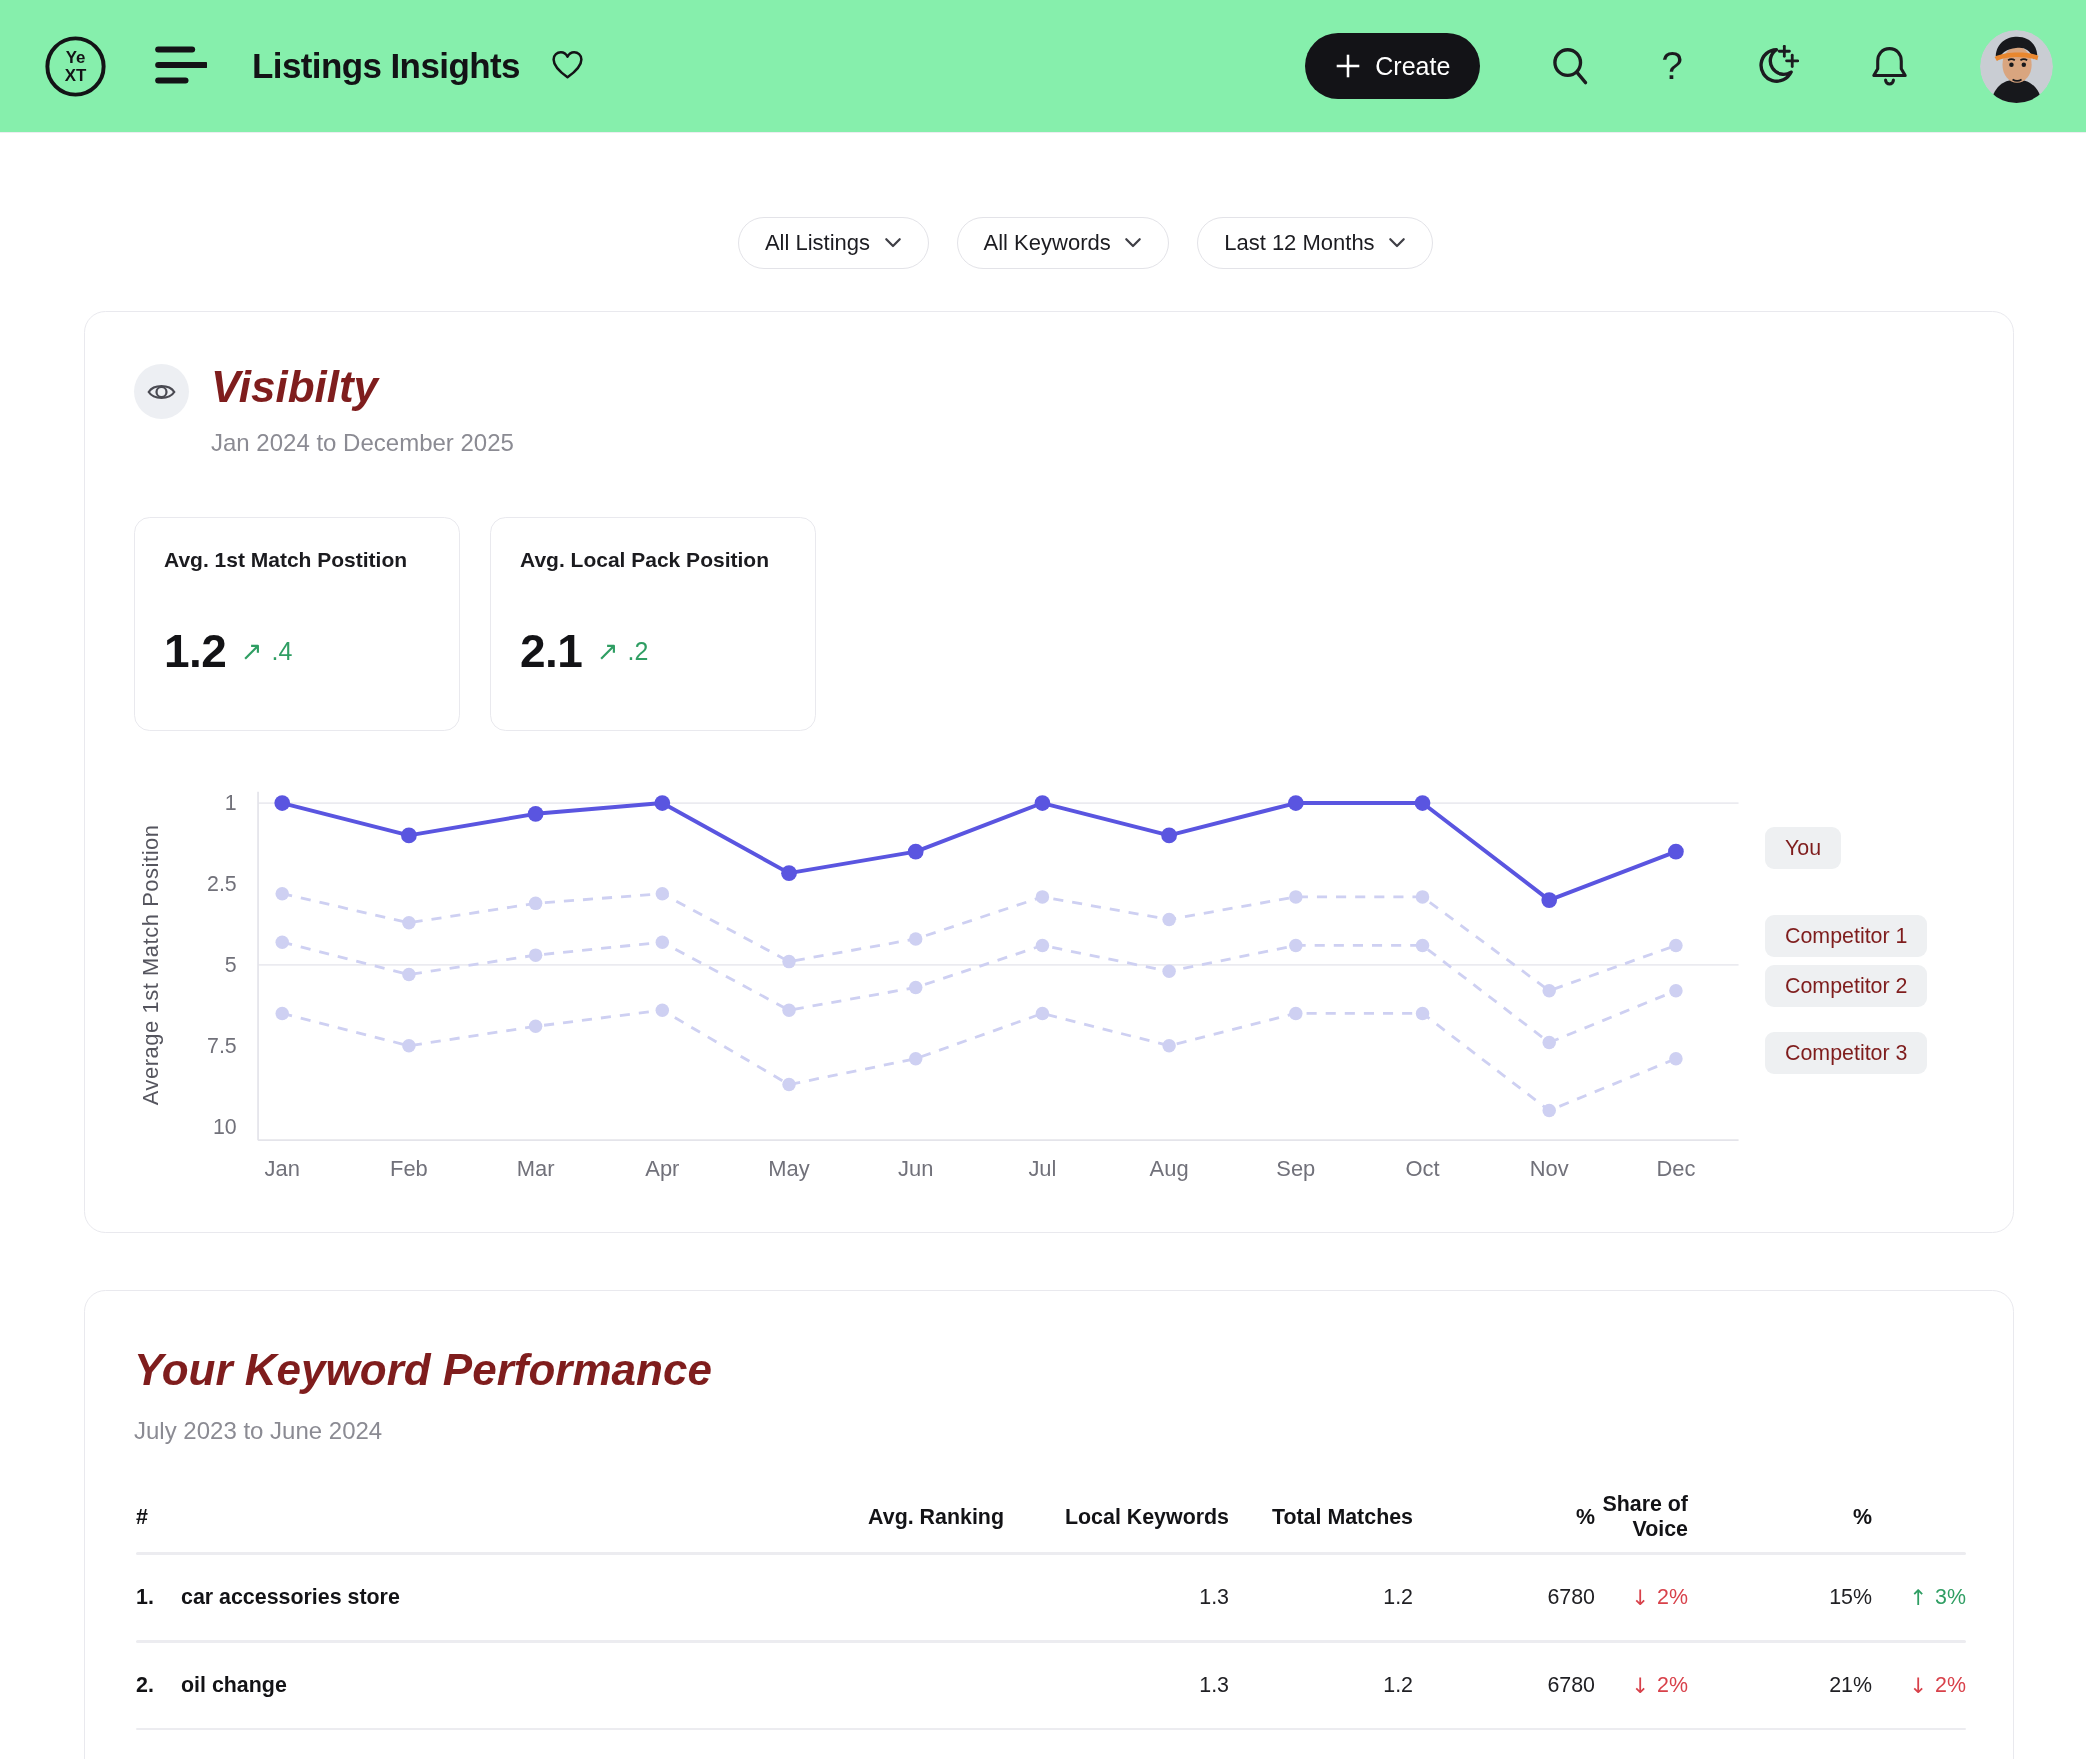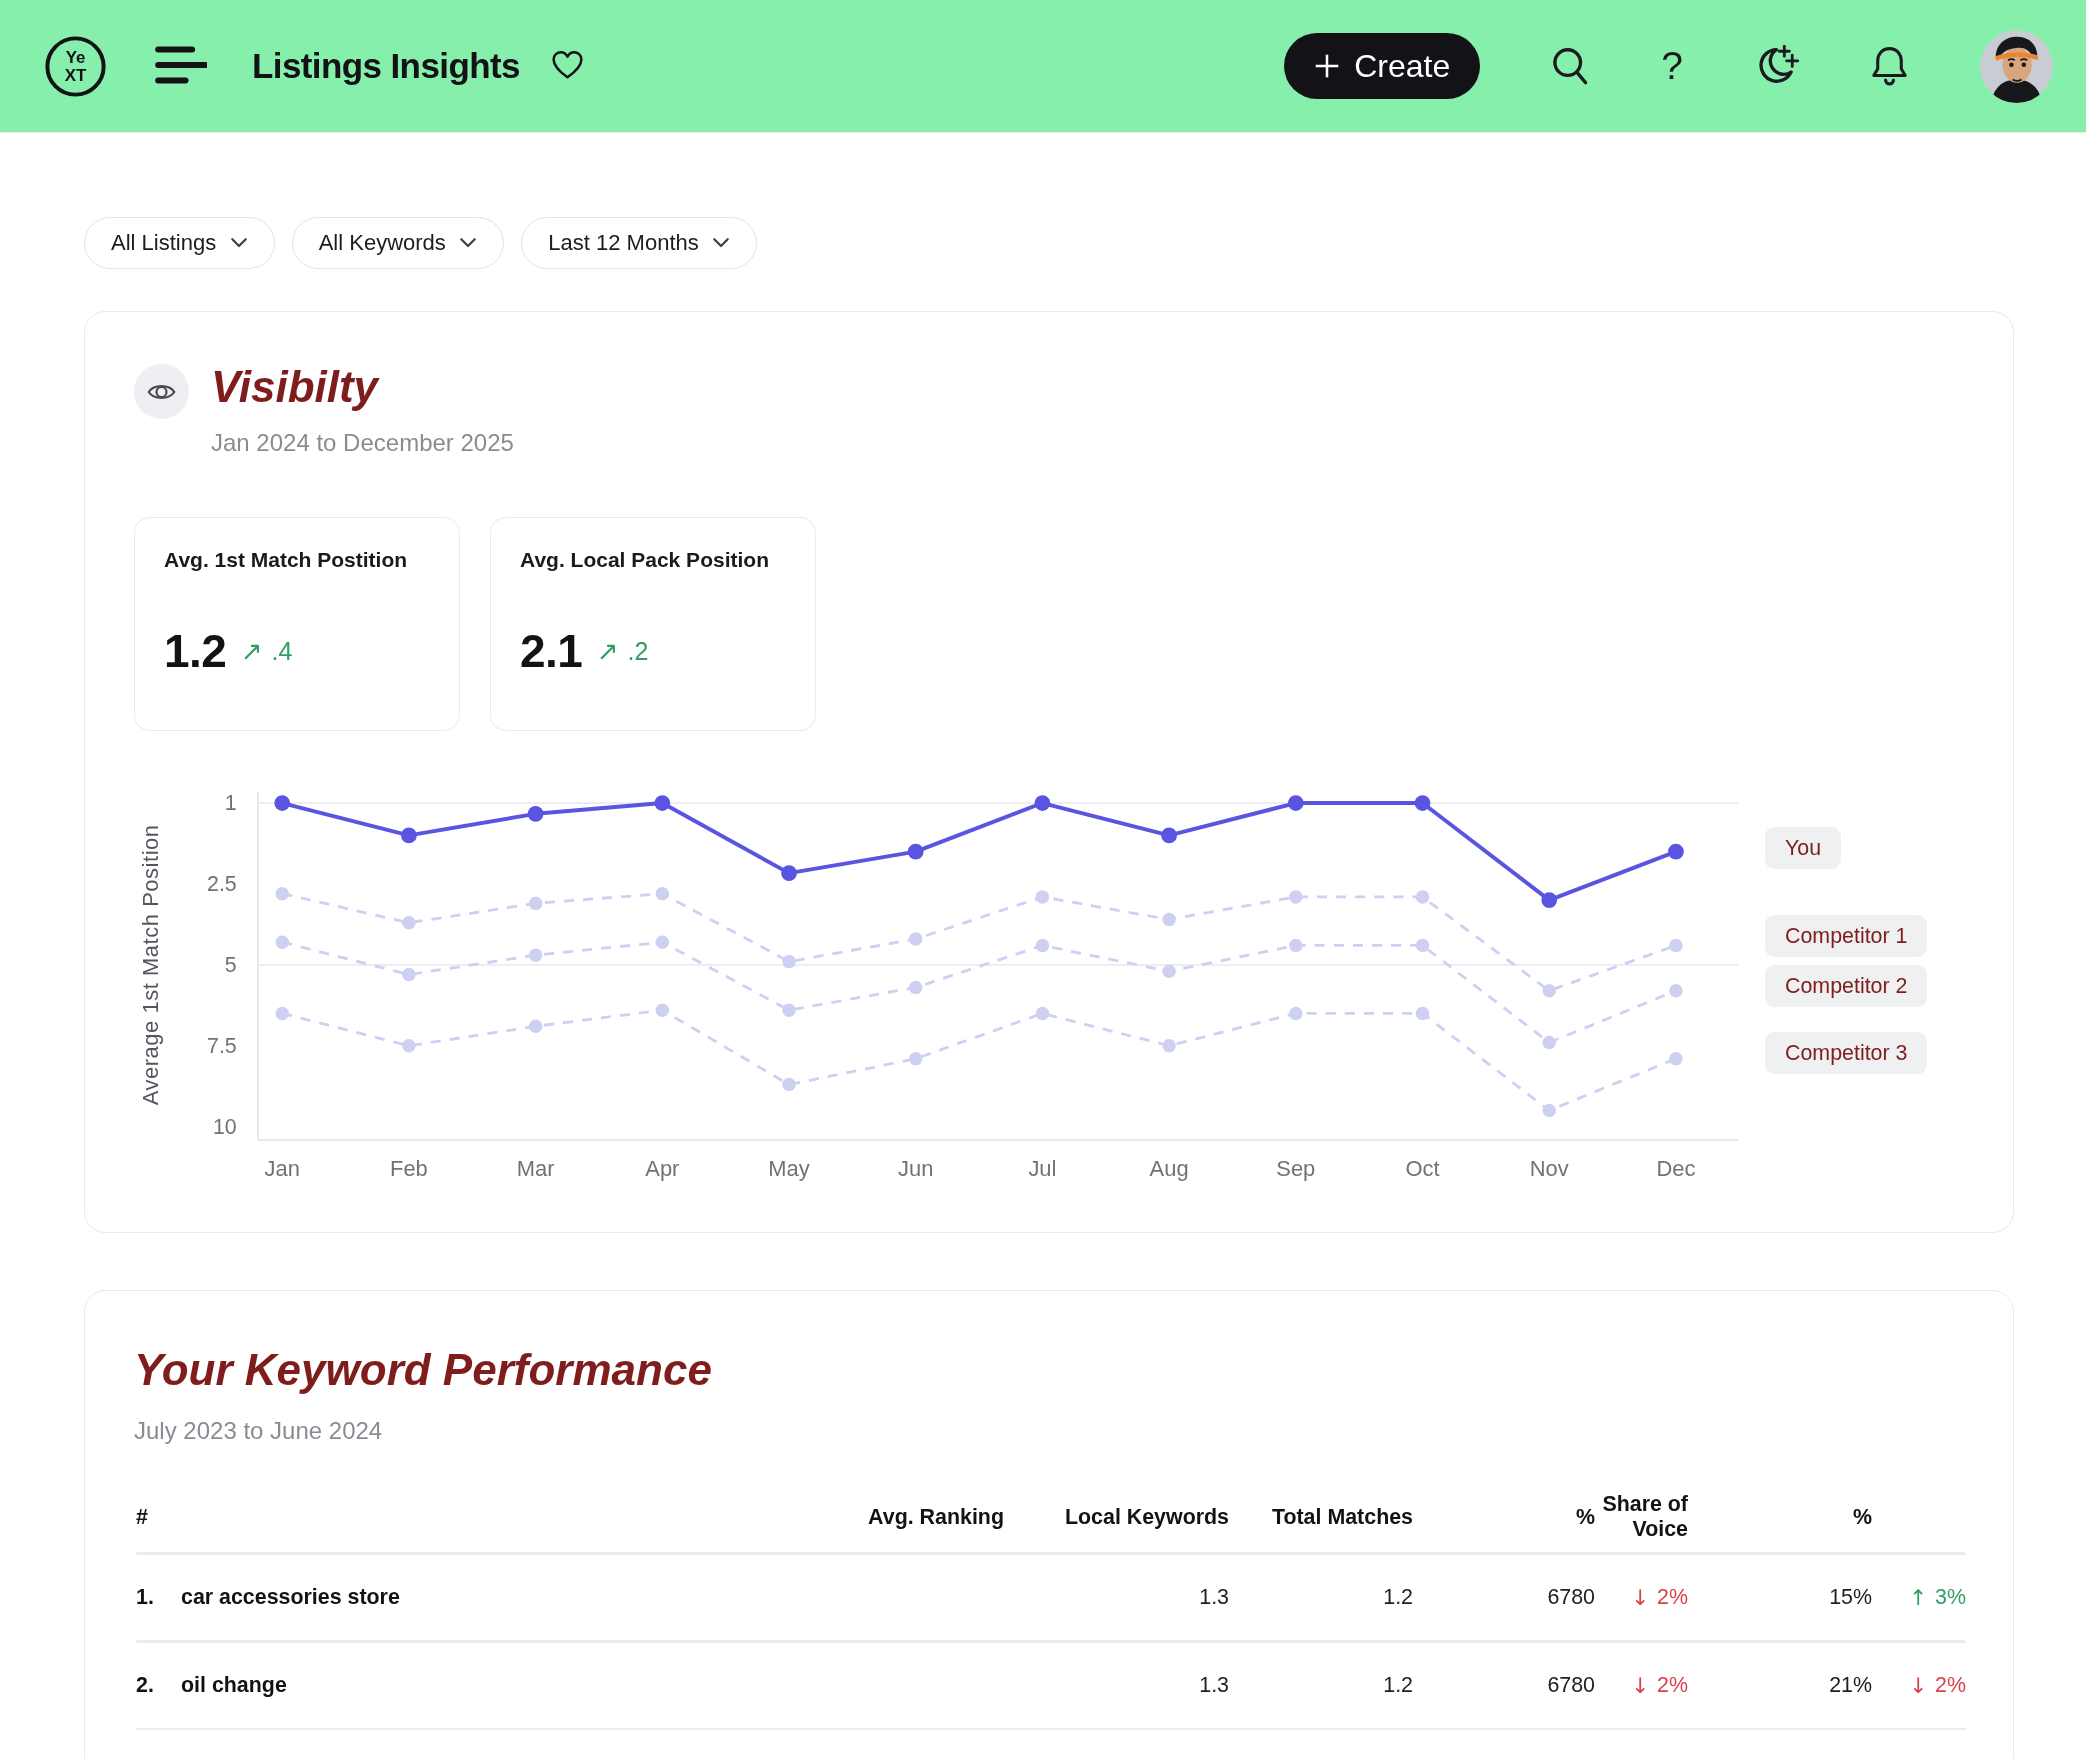--- a/index.html
+++ b/index.html
@@ -8,27 +8,27 @@
 
   
   .topbar { height:133px; display:flex; align-items:center; padding:0 34px 0 44px;
             border-bottom:1.1px solid #ededf1; background:#86efac; }
   .logo-wrap { width:63px; height:63px; }
   .hamburger { margin-left:48px; cursor:pointer; }
   .page-title { margin-left:45px; font-size:35px; font-weight:700; letter-spacing:-0.6px; color:#131316; }
   .heart { margin-left:31px; cursor:pointer; }
   .topbar-right { margin-left:auto; display:flex; align-items:center; gap:72px; }
   .create-btn { height:66px; padding:0 30px; border-radius:34px; background:#131317; border:none;
-                color:#fff; font-size:32px; font-family:inherit; display:flex; align-items:center; gap:14.6px; cursor:pointer; }
+                color:#fff; font-size:25px; font-family:inherit; display:flex; align-items:center; gap:14.6px; cursor:pointer; }
   .icon-btn { background:none; border:none; cursor:pointer; display:flex; align-items:center; }
   .qmark { font-size:39px; font-weight:400; color:#1b1b1f; }
   .avatar { width:73px; height:73px; border-radius:50%; overflow:hidden; display:block; }
 
   
-  .filters { display:flex; gap:17px; margin:84px 0 0 84px; }
+  .filters { display:flex; gap:28px; margin:84px 0 0 84px;justify-content:center; }
   .pill { height:52px; padding:0 26px; border:1.1px solid #e3e3e8; border-radius:26px; background:#fff;
           display:flex; align-items:center; gap:13.5px; font-size:22px; color:#1c1c21; font-family:inherit; cursor:pointer; }
 
   
   .card { position:absolute; left:84px; width:1930px; background:#fff;
           border:1.1px solid #e9e9ee; border-radius:21.4px; }
   #visibility-card { top:311px; height:922px; }
   #keyword-card { top:1290px; height:787px; }
 
   .eye-circle { position:absolute; left:49px; top:52px; width:55px; height:55px; border-radius:50%;

